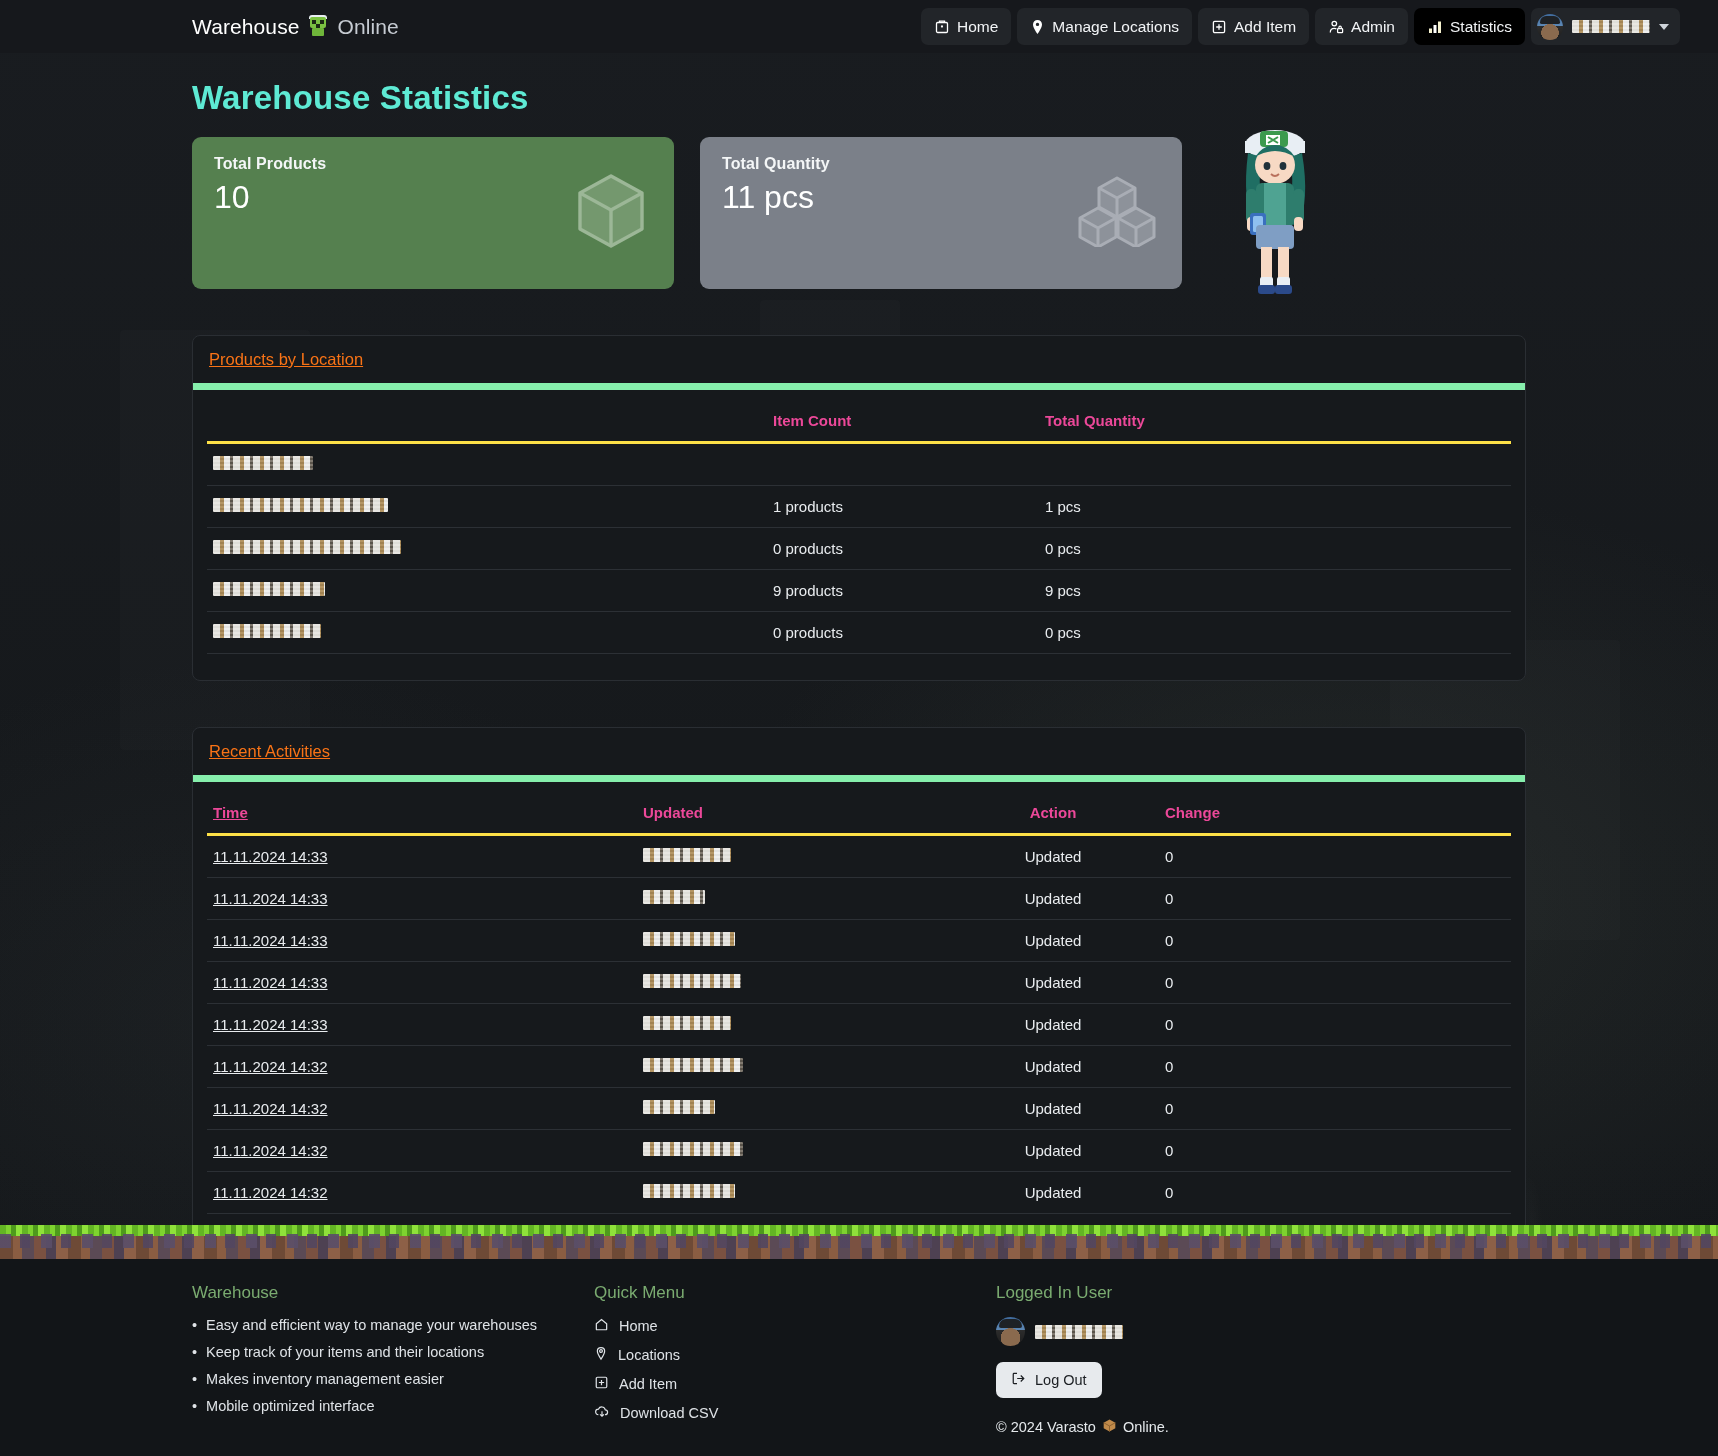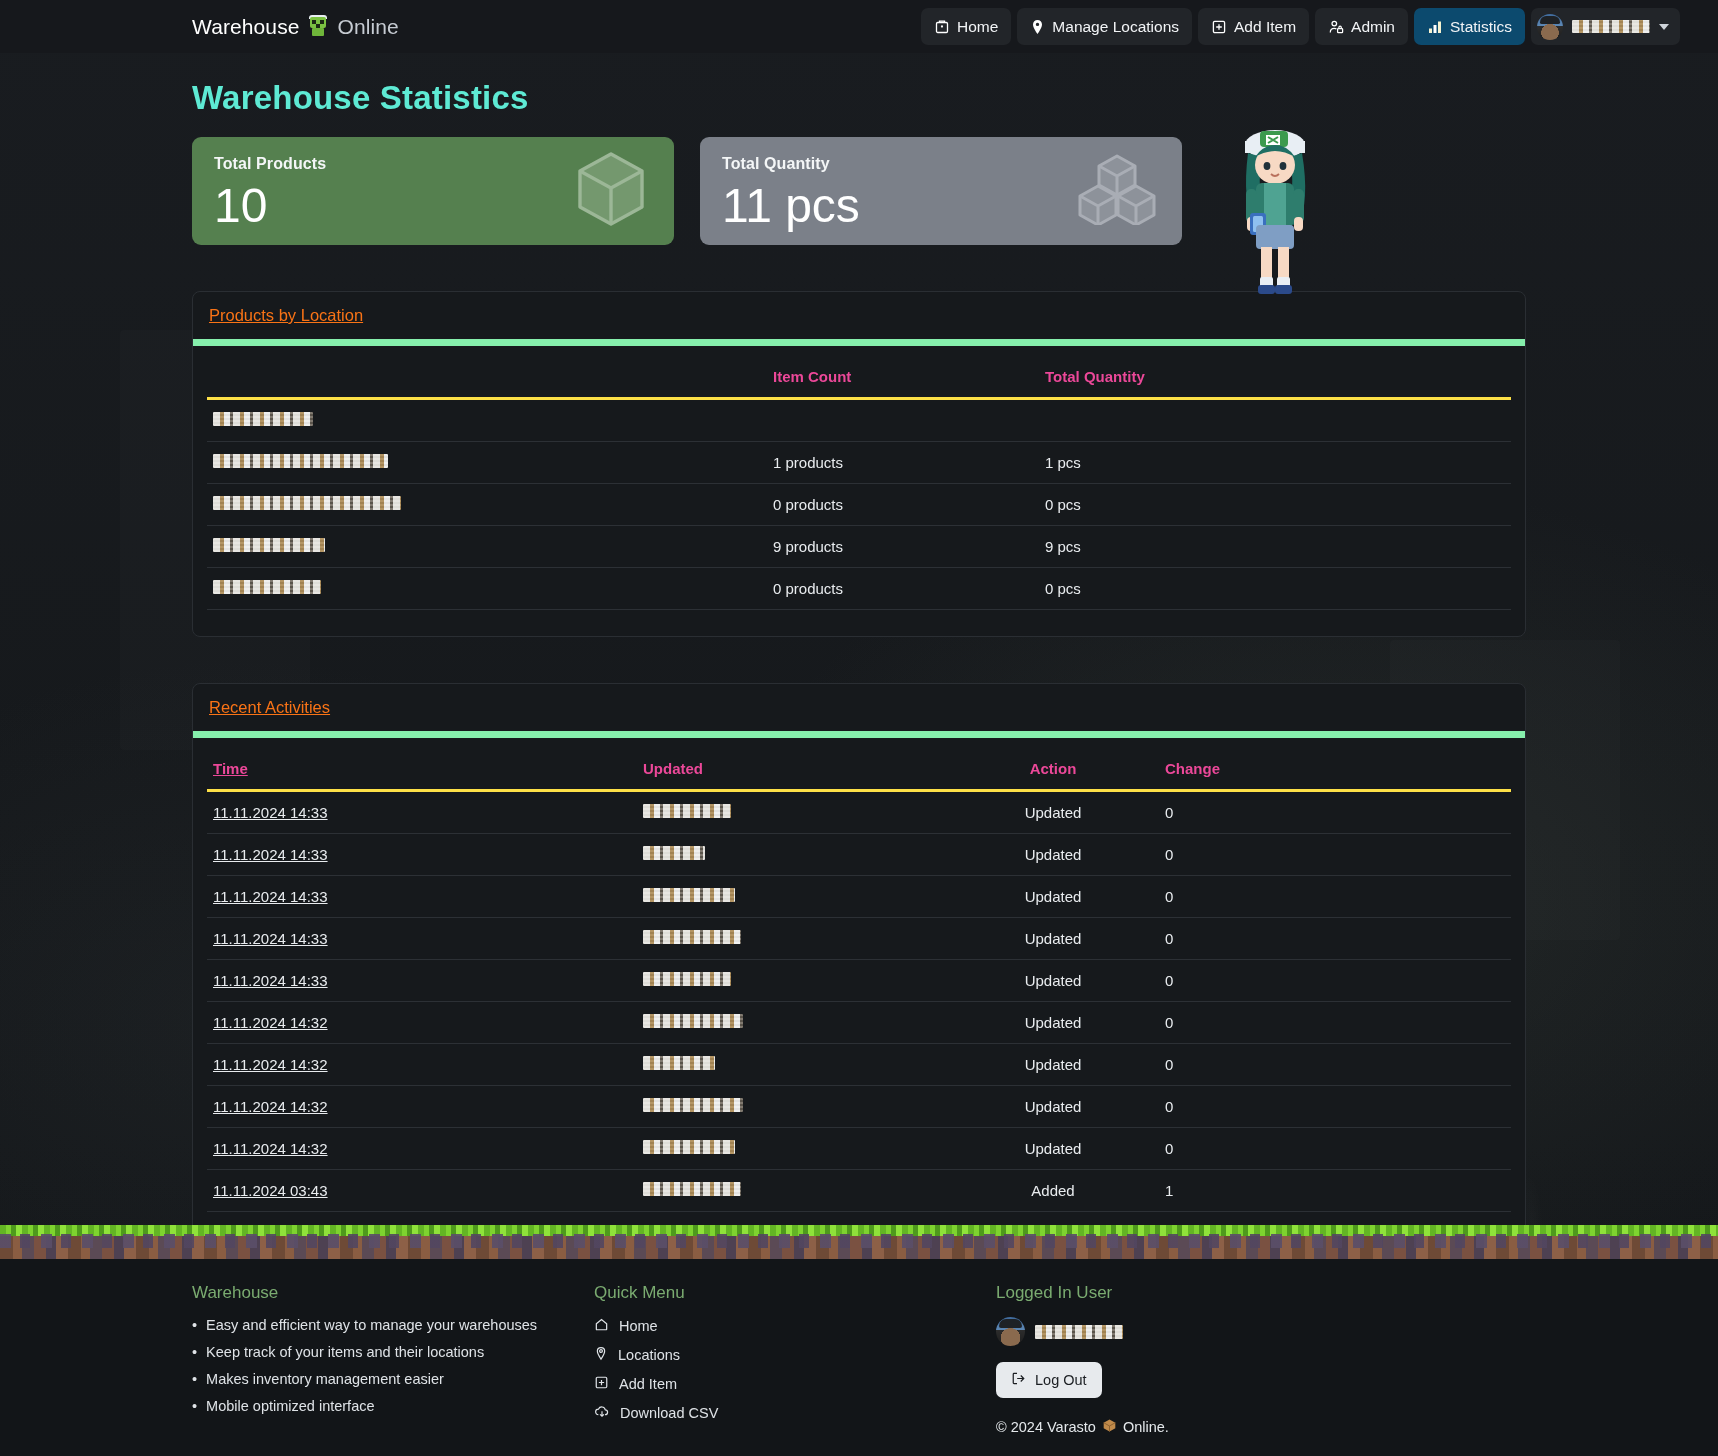--- a/index.html
+++ b/index.html
@@ -117,21 +117,21 @@
     padding: 0 13px;
     background: #222529;
     border: none;
     border-radius: 7px;
     color: #f2f4f6;
     font-size: 15.5px;
     font-family: "Liberation Sans", sans-serif;
     cursor: pointer;
     white-space: nowrap;
   }
-  .nav-btn.active { background: #0c4a6e; }
+  .nav-btn.active { background: #000000; }
   .nav-btn svg { display: block; }
 
   .user-menu {
     display: flex;
     align-items: center;
     gap: 9px;
     height: 37px;
     padding: 0 11px 0 6px;
     background: #222529;
     border-radius: 7px;
@@ -188,36 +188,36 @@
   }
 
   .stat-row {
     display: flex;
     gap: 26px;
     align-items: flex-start;
     position: relative;
   }
   .stat-card {
     width: 482px;
-    height: 108px;
+    height: 152px;
     border-radius: 9px;
     padding: 18px 22px;
     position: relative;
     overflow: hidden;
   }
   .stat-card.green { background: #55804f; }
   .stat-card.grey  { background: #7b8089; }
   .stat-label {
     font-size: 16px;
     color: #f4f6f7;
     font-weight: bold;
     letter-spacing: 0.1px;
   }
   .stat-value {
-    font-size: 48px;
+    font-size: 32px;
     color: #ffffff;
     margin-top: 8px;
     line-height: 1.05;
     font-weight: 300;
   }
   .stat-icon {
     position: absolute;
     right: 26px;
     top: 50%;
     transform: translateY(-50%);

